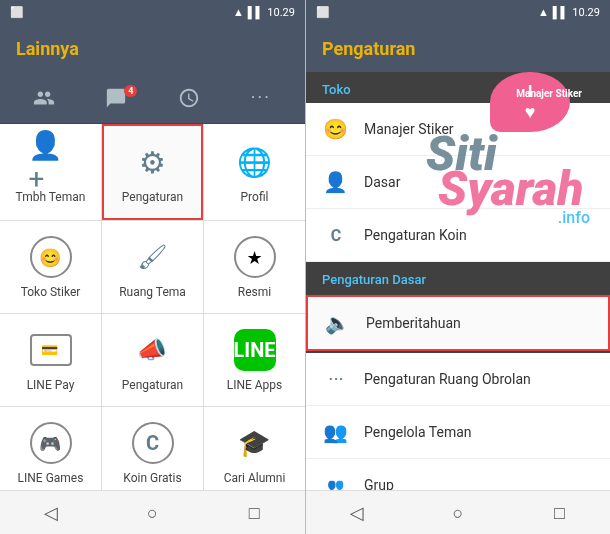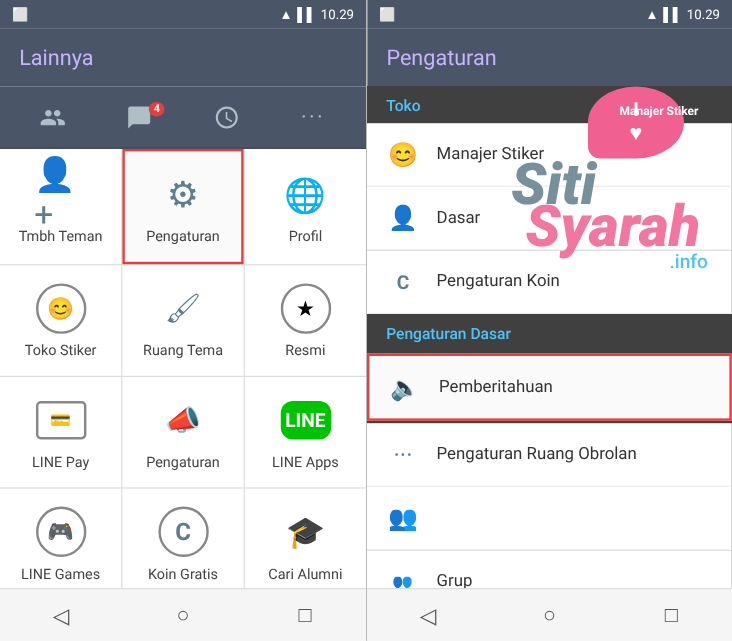--- a/index.html
+++ b/index.html
@@ -40,23 +40,23 @@
     
     .top-nav {
       background: #4a5568;
       height: 48px;
       display: flex;
       align-items: center;
       justify-content: space-between;
       padding: 0 16px;
     }
     .top-nav .nav-title {
-      color: #c4b5fd;
+      color: #eab308;
       font-size: 18px;
-      font-weight: 400;
+      font-weight: 700;
     }
 
     
     .icon-tabs {
       background: #4a5568;
       height: 52px;
       display: flex;
       align-items: center;
       justify-content: space-around;
       padding: 0 8px;
@@ -169,28 +169,28 @@
       align-items: center;
       justify-content: center;
       font-size: 14px;
     }
     .icon-megaphone {
       font-size: 24px;
       color: #607d8b;
     }
     .icon-line-badge {
       width: 42px;
-      height: 32px;
+      height: 42px;
       background: #00c300;
       border-radius: 10px;
       display: flex;
       align-items: center;
       justify-content: center;
       color: #fff;
-      font-size: 16px;
+      font-size: 20px;
       font-weight: bold;
     }
     .icon-gamepad {
       width: 42px;
       height: 42px;
       border-radius: 50%;
       border: 2px solid #888;
       display: flex;
       align-items: center;
       justify-content: center;
@@ -533,20 +533,21 @@
     <div class="settings-item highlighted-item">
       <div class="s-icon">🔈</div>
       <span class="s-label">Pemberitahuan</span>
     </div>
     <div class="settings-item">
       <div class="s-icon">···</div>
       <span class="s-label">Pengaturan Ruang Obrolan</span>
     </div>
     <div class="settings-item">
       <div class="s-icon">👥</div>
+      <span class="s-label">Pengelola Teman</span>
     </div>
     <div class="settings-item">
       <div class="s-icon" style="font-size:14px;">👥</div>
       <span class="s-label">Grup</span>
     </div>
   </div>
 
   <div class="bottom-nav">
     <div class="nav-btn">◁</div>
     <div class="nav-btn">○</div>

